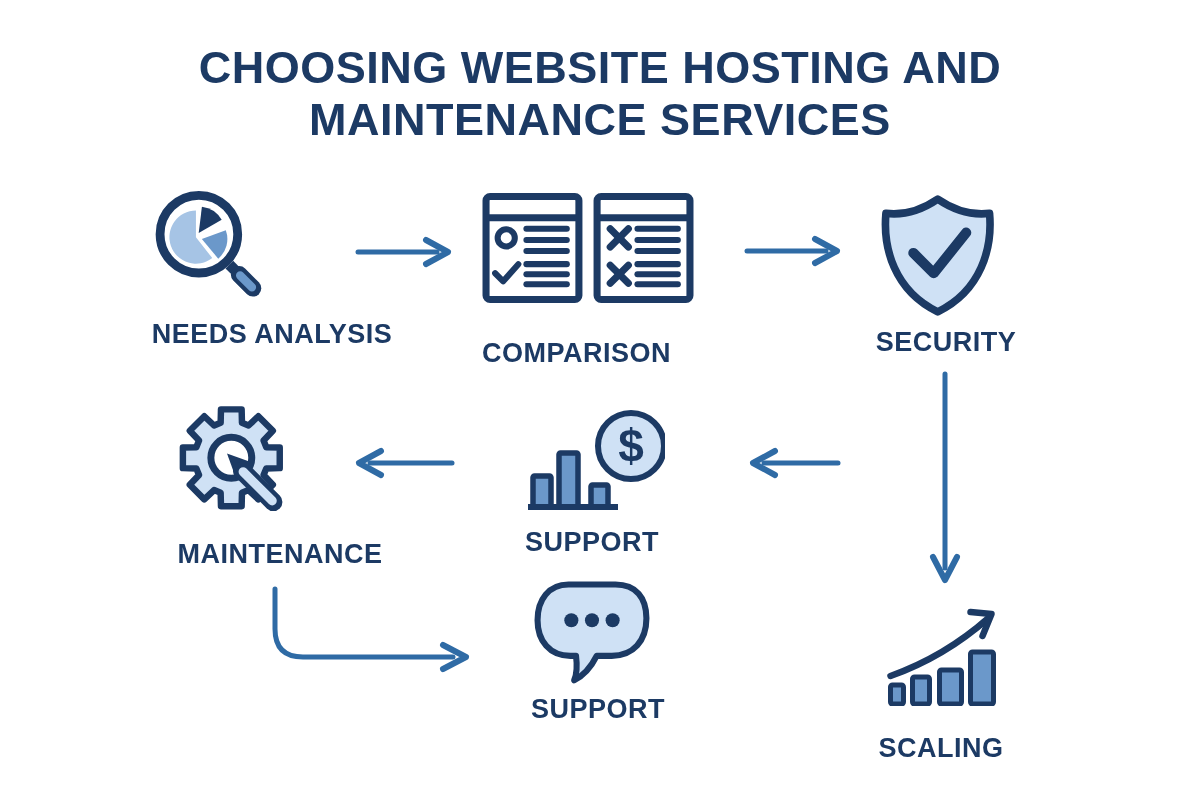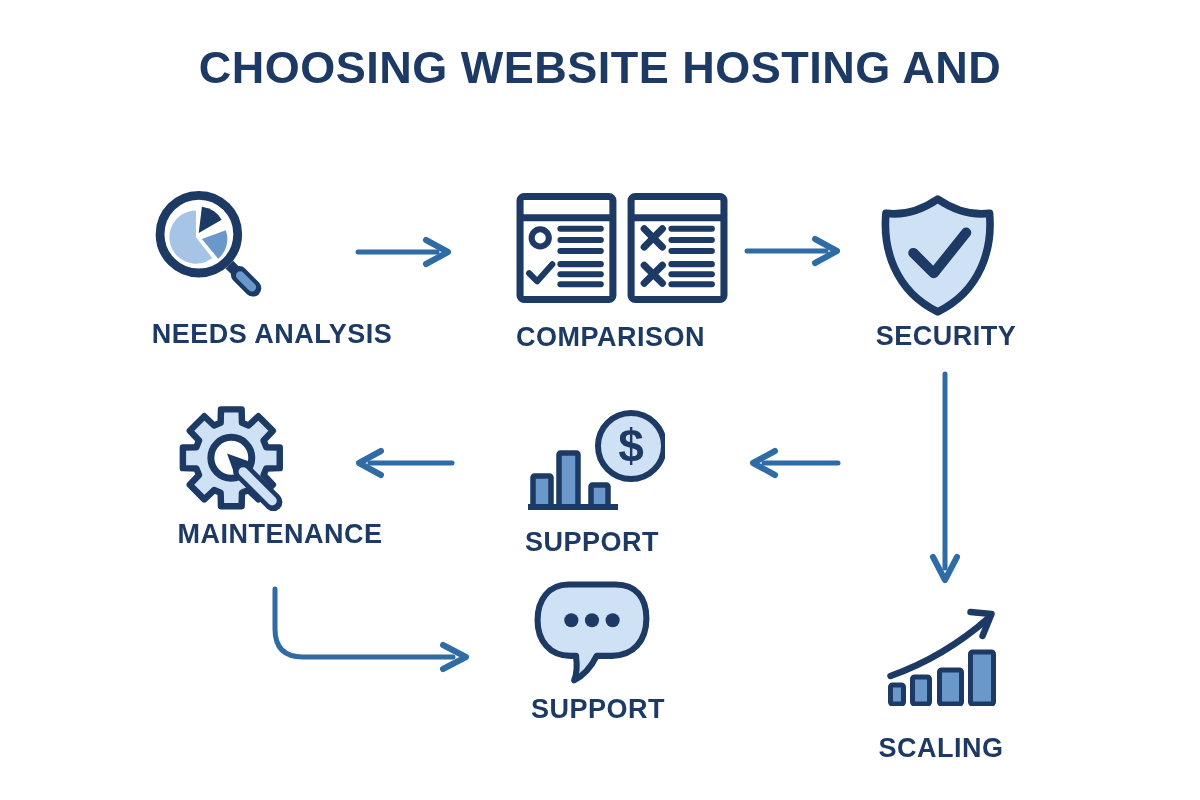--- a/index.html
+++ b/index.html
@@ -24,23 +24,23 @@
   .title span{display:block}
   .node{
     position:absolute;display:flex;flex-direction:column;align-items:flex-start;
     transform:translateX(-50%);gap:18px;
   }
   .node .label{
     font-size:27px;font-weight:700;color:var(--navy);
     letter-spacing:.5px;white-space:nowrap;line-height:1;
   }
   #node-needs-analysis{left:272px;top:188px;gap:20px}
-  #node-comparison{left:622px;top:192px;gap:20px}
-  #node-security{left:946px;top:192px;gap:4px}
-  #node-maintenance{left:280px;top:404px;gap:4px}
+  #node-comparison{left:588px;top:192px;gap:36px}
+  #node-security{left:946px;top:192px;gap:10px}
+  #node-maintenance{left:280px;top:404px;gap:24px}
   #node-pricing{left:595px;top:410px;gap:14px}
   #node-support{left:598px;top:577px;gap:11px}
   #node-scaling{left:941px;top:602px;gap:29px}
 
   
   .sN{stroke:var(--navy)}
   .sA{stroke:var(--arrow)}
   .sM{stroke:var(--mid-blue)}
   .fL{fill:var(--light-blue)}
   .fP{fill:var(--pie-blue)}
@@ -51,20 +51,21 @@
   .dollar{font-family:"Liberation Sans",sans-serif;font-weight:700;font-size:46px;fill:var(--navy)}
   #arrow-overlay{position:absolute;left:0;top:0}
 </style>
 </head>
 <body>
 
 <div class="canvas">
 
   <h1 class="title">
     <span>CHOOSING WEBSITE HOSTING AND</span>
+    <span>MAINTENANCE SERVICES</span>
   </h1>
 
   <svg id="arrow-overlay" width="1200" height="800" viewBox="0 0 1200 800">
     <g class="sA f0" stroke-linecap="round" stroke-linejoin="round">
       <g>
         <path d="M358,252 L437,252" stroke-width="5"></path>
         <path d="M426,240 L448,252 L426,264" stroke-width="6"></path>
       </g>
       <g>
         <path d="M747,251 L826,251" stroke-width="5"></path>

